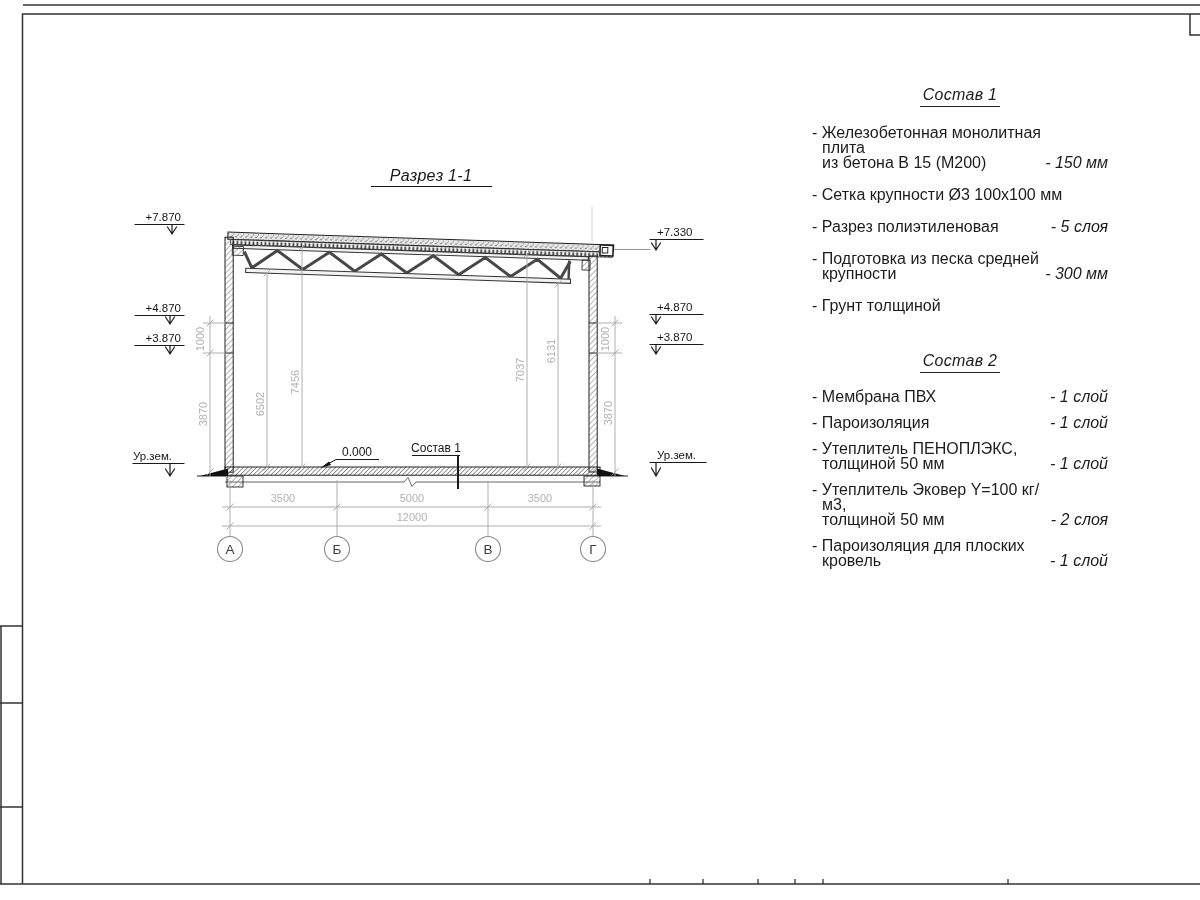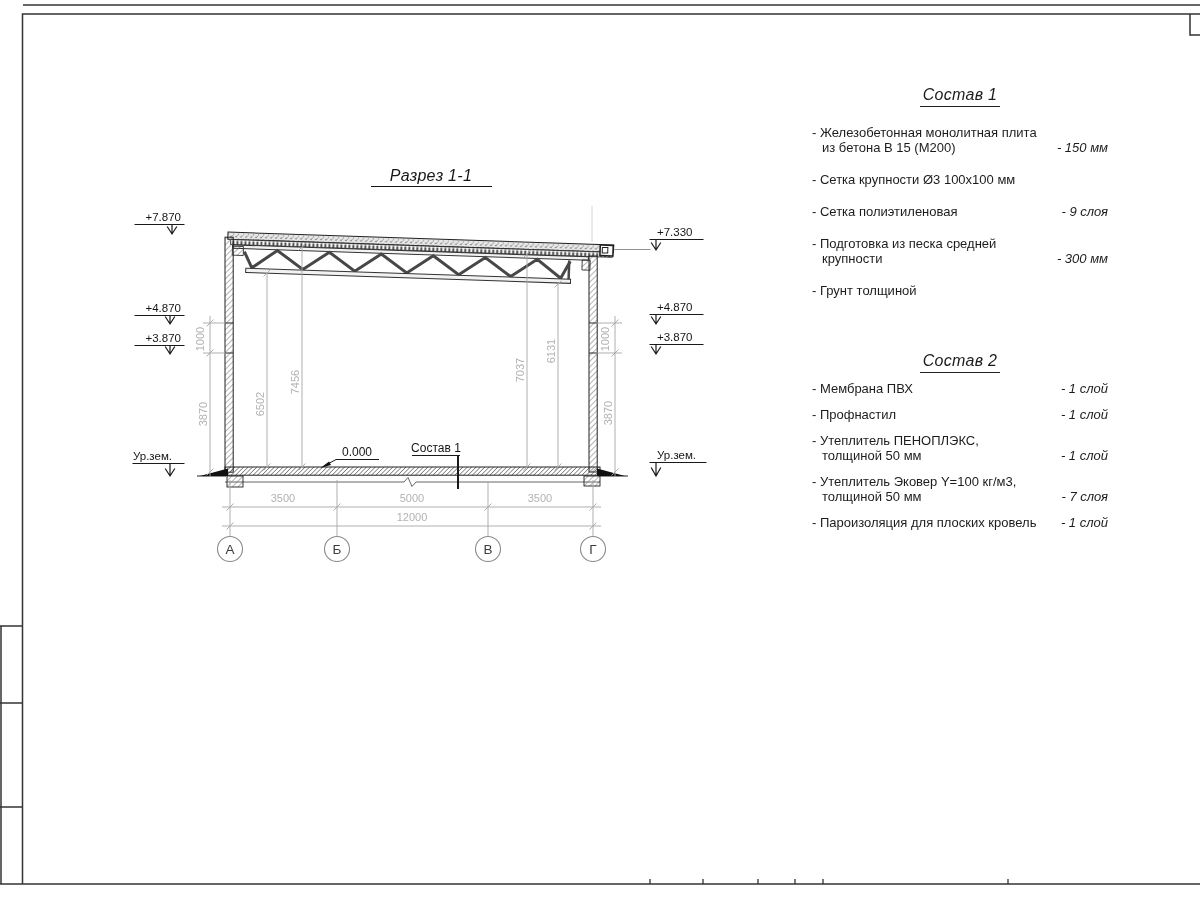--- a/index.html
+++ b/index.html
@@ -9,26 +9,26 @@
   svg text{font-family:"Liberation Sans", sans-serif;}
   .elevtxt{font-size:11.5px;fill:#161616;}
   .dimtxt{font-size:11px;fill:#b2b2b2;}
   .axistxt{font-size:13.5px;fill:#3d3d3d;}
   .lbltxt{font-size:12px;fill:#161616;}
   .titletxt{font-size:16px;font-style:italic;fill:#161616;letter-spacing:.3px;}
   .mlist{position:absolute;width:296px;}
   .mlist-head{text-align:center;margin-bottom:18px;}
   .mtitle{display:inline-block;font-style:italic;font-size:16px;letter-spacing:.3px;
           border-bottom:1.2px solid #222;padding:0 3px 2px;}
-  .mrow{display:flex;align-items:flex-end;font-size:13px;line-height:15px;}
+  .mrow{display:flex;align-items:flex-end;font-size:16px;line-height:15px;}
   .mtext{width:244px;padding-left:10px;text-indent:-10px;}
   .mqty{white-space:nowrap;font-style:italic;}
   #sostav1 .mrow{margin-bottom:17px;}
   #sostav2 .mrow{margin-bottom:11px;align-items:flex-end;}
-  #sostav2 .mlist-head{margin-bottom:8px;}
+  #sostav2 .mlist-head{margin-bottom:16px;}
 </style>
 </head>
 <body>
 
 <svg width="1200" height="900" viewBox="0 0 1200 900">
   <defs>
     <pattern id="hWall" width="4" height="4" patternUnits="userSpaceOnUse" patternTransform="rotate(45)">
       <line x1="0" y1="0" x2="0" y2="4" stroke="#6a6a6a" stroke-width="1"></line>
     </pattern>
     <pattern id="hFloor" width="3.1" height="3.1" patternUnits="userSpaceOnUse" patternTransform="rotate(45)">
@@ -222,22 +222,22 @@
   <div>
       <div class="mrow">
         <div class="mtext">- Железобетонная  монолитная плита<br>из бетона В 15 (М200)</div>
         <div class="mqty">- 150 мм</div>
       </div>
       <div class="mrow">
         <div class="mtext">- Сетка крупности Ø3 100х100 мм</div>
         <div class="mqty"></div>
       </div>
       <div class="mrow">
-        <div class="mtext">- Сетка полиэтиленовая</div>
-        <div class="mqty">-  9 слоя</div>
+        <div class="mtext">- Разрез полиэтиленовая</div>
+        <div class="mqty">-  5 слоя</div>
       </div>
       <div class="mrow">
         <div class="mtext">- Подготовка из песка средней<br>крупности</div>
         <div class="mqty">- 300 мм</div>
       </div>
       <div class="mrow">
         <div class="mtext">- Грунт толщиной</div>
         <div class="mqty"></div>
       </div>
     </div>
@@ -246,29 +246,29 @@
 <div id="sostav2" class="mlist" style="left:812px;top:352px;">
   <div class="mlist-head">
     <span class="mtitle">Состав 2</span>
   </div>
   <div>
       <div class="mrow">
         <div class="mtext">- Мембрана ПВХ</div>
         <div class="mqty">- 1 слой</div>
       </div>
       <div class="mrow">
-        <div class="mtext">- Профнастил</div>
+        <div class="mtext">- Пароизоляция</div>
         <div class="mqty">- 1 слой</div>
       </div>
       <div class="mrow">
         <div class="mtext">- Утеплитель ПЕНОПЛЭКС,<br>толщиной 50 мм</div>
         <div class="mqty">- 1 слой</div>
       </div>
       <div class="mrow">
         <div class="mtext">- Утеплитель Эковер Y=100 кг/м3,<br>толщиной 50 мм</div>
-        <div class="mqty">- 7 слоя</div>
+        <div class="mqty">- 2 слоя</div>
       </div>
       <div class="mrow">
         <div class="mtext">- Пароизоляция для плоских кровель</div>
         <div class="mqty">- 1 слой</div>
       </div>
     </div>
 </div>
 
 </body></html>

